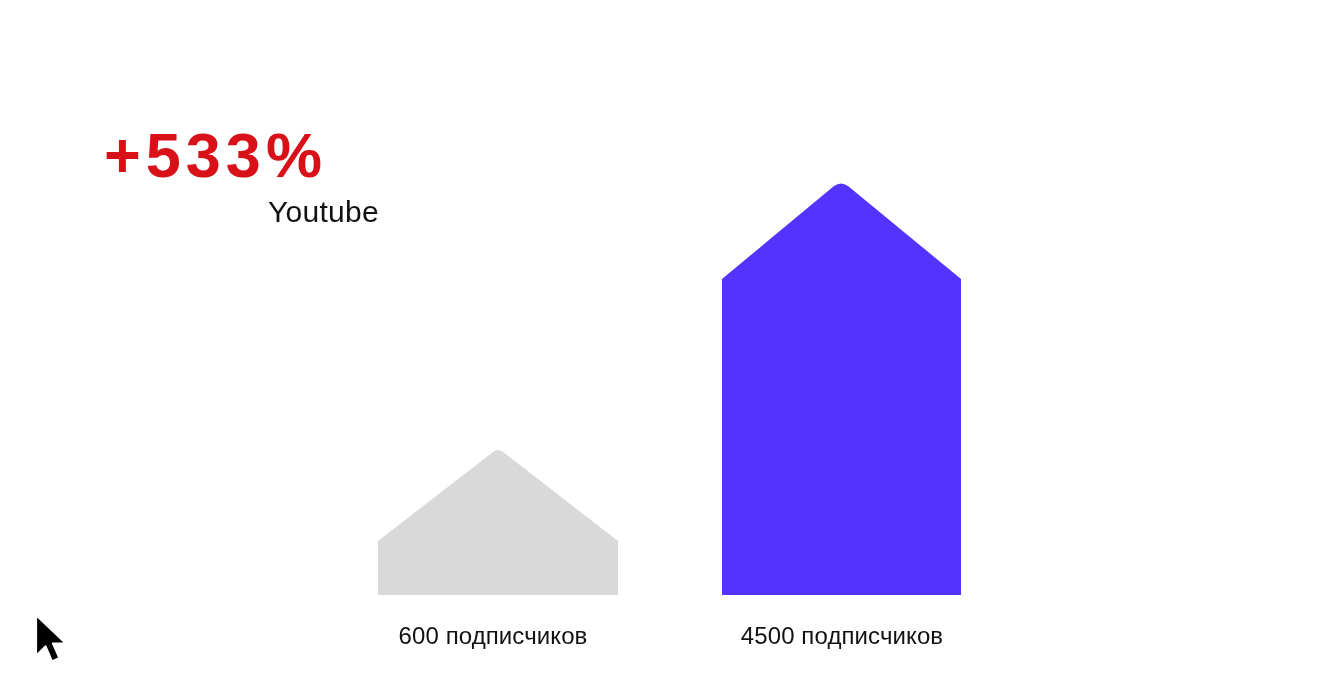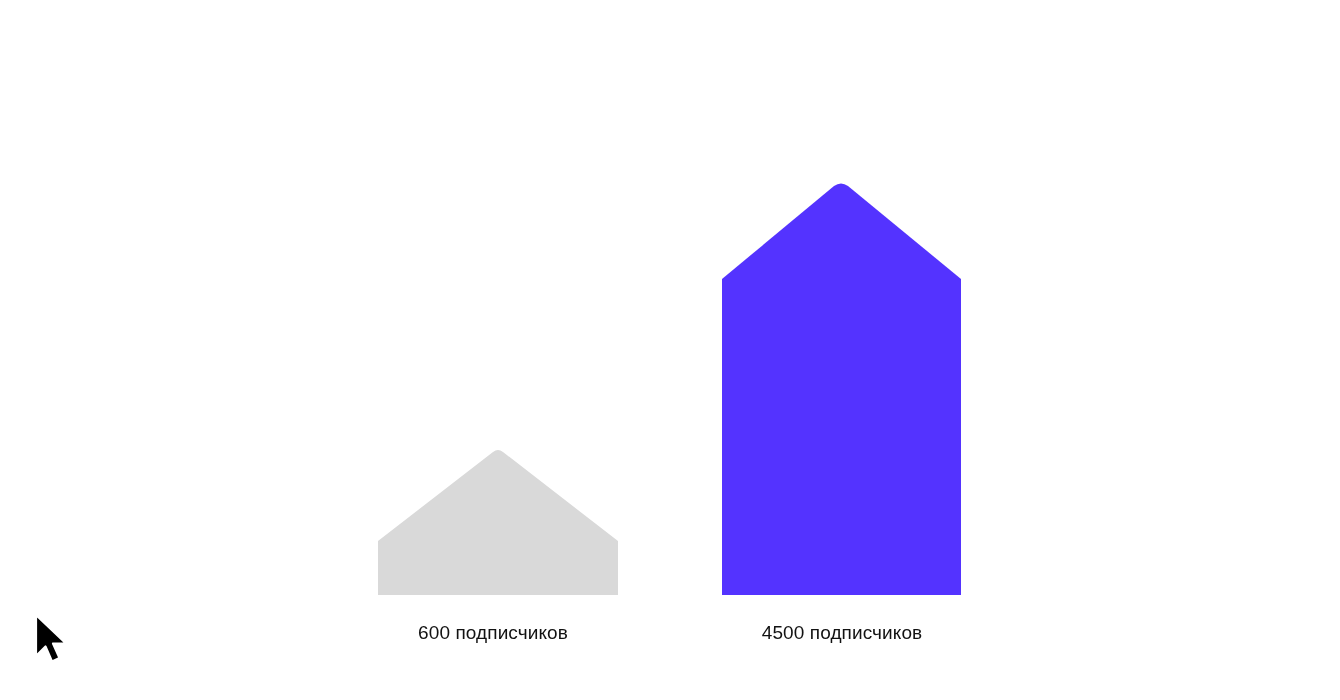--- a/index.html
+++ b/index.html
@@ -63,21 +63,21 @@
     position: absolute;
     left: 0;
     top: 0;
     display: block;
   }
 
   
   .bar-label {
     position: absolute;
     font-family: "Liberation Sans", sans-serif;
-    font-size: 19px;
+    font-size: 24px;
     font-weight: 400;
     letter-spacing: 0.1px;
     color: #121212;
     text-align: center;
     white-space: nowrap;
     transform: translateX(-50%);
   }
   .bar-label.first  { left: 493px; top: 622px; }
   .bar-label.second { left: 842px; top: 622px; }
 
@@ -89,20 +89,24 @@
     width: 36px;
     height: 52px;
     pointer-events: none;
   }
 </style>
 </head>
 <body>
 
 <div id="stage">
 
+  <div class="headline-block">
+    <span class="headline-pct">+533%</span>
+    <span class="headline-sub">Youtube</span>
+  </div>
 
   <div class="chart-area">
     <svg class="chart-svg" width="1340" height="700" viewBox="0 0 1340 700" xmlns="http://www.w3.org/2000/svg">
 
       <path fill="#d9d9d9" d="M 378 595
                L 378 541
                L 493 452
                Q 498 448 503 452
                L 618 541
                L 618 595

